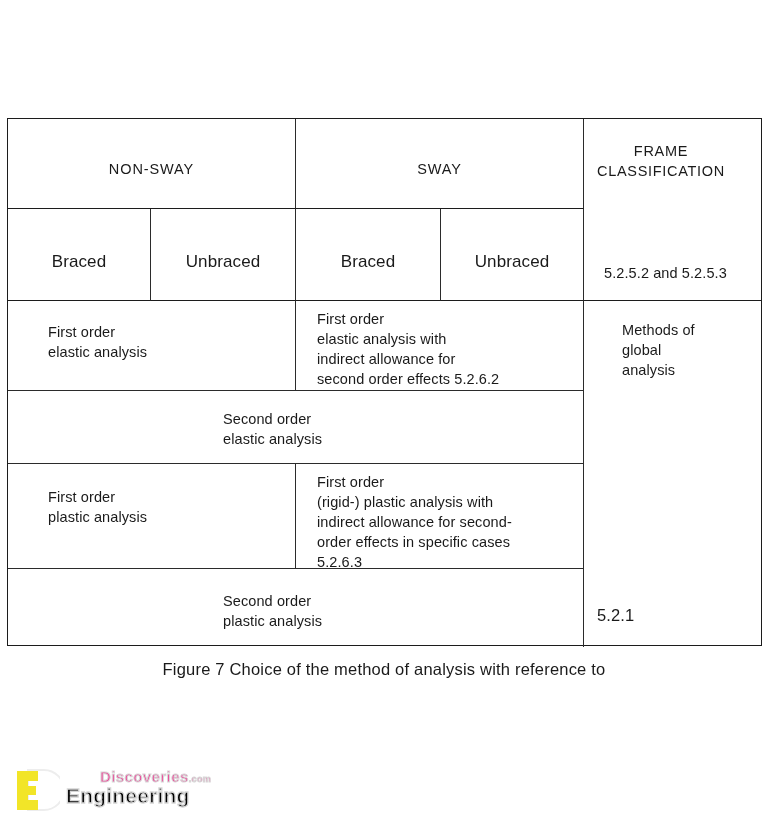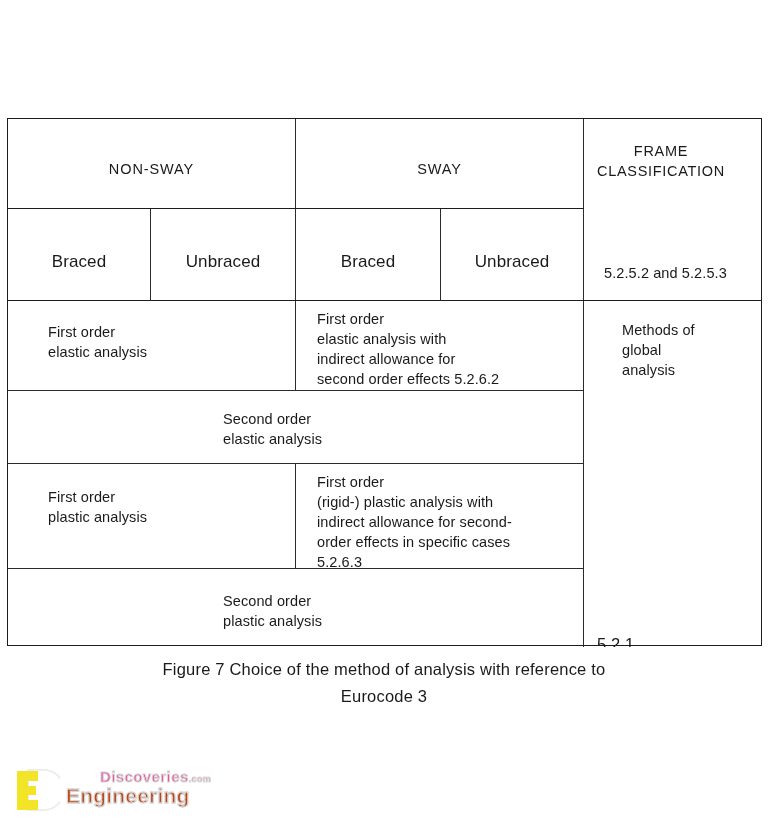--- a/index.html
+++ b/index.html
@@ -113,21 +113,21 @@
     letter-spacing: 0.4px;
     white-space: nowrap;
   }
   .wm-disc .dotcom { font-size: 9px; }
   .wm-eng {
     position: absolute;
     left: 0;
     top: 18px;
     font-size: 21px;
     font-weight: bold;
-    color: #c2410c;
+    color: #000000;
     -webkit-text-stroke: 1.3px #d5d5d5;
     letter-spacing: 0.2px;
     white-space: nowrap;
   }
 </style>
 </head>
 <body>
 
 <div id="figure-root">
 
@@ -172,21 +172,21 @@
       <div class="cell-inner fs-body" style="left:21px; top:8px;">First order
 elastic analysis with
 indirect allowance for
 second order effects 5.2.6.2</div>
     </div>
 
     <div class="cell" style="left:576px; top:182px; width:177px; height:346px;">
       <div class="cell-inner fs-body" style="left:38px; top:19px;">Methods of
 global
 analysis</div>
-      <div class="cell-inner" style="left:13px; top:303px; font-size:16.5px;margin-top:29px;">5.2.1</div>
+      <div class="cell-inner" style="left:13px; top:303px; font-size:16.5px;">5.2.1</div>
     </div>
 
     <div class="cell bd-r bd-b" style="left:0; top:272px; width:576px; height:73px;">
       <div class="cell-inner fs-body" style="left:215px; top:18px;">Second order
 elastic analysis</div>
     </div>
 
     <div class="cell bd-r bd-b" style="left:0; top:345px; width:288px; height:105px;">
       <div class="cell-inner fs-body" style="left:40px; top:23px;">First order
 plastic analysis</div>
@@ -202,21 +202,20 @@
 
     <div class="cell bd-r" style="left:0; top:450px; width:576px; height:78px;">
       <div class="cell-inner fs-body" style="left:215px; top:22px;">Second order
 plastic analysis</div>
     </div>
 
   </div>
 
   <div class="caption">
     <span>Figure 7  Choice of the method of analysis with reference to</span>
-    <span class="line2">Eurocode 3</span>
   </div>
 
   <div class="watermark">
     <svg class="wm-mark" viewBox="0 0 46 44">
       <path d="M30 2 a20 20 0 0 1 0 40 H14 V2 Z" fill="none" stroke="#ededed" stroke-width="2"></path>
       <path d="M3 3 H24 V13 H14 V18 H22 V27 H14 V32 H24 V42 H3 Z" fill="#f2e528"></path>
     </svg>
     <div class="wm-text">
       <div class="wm-disc">
         <span>Discoveries</span><span class="dotcom">.com</span>

